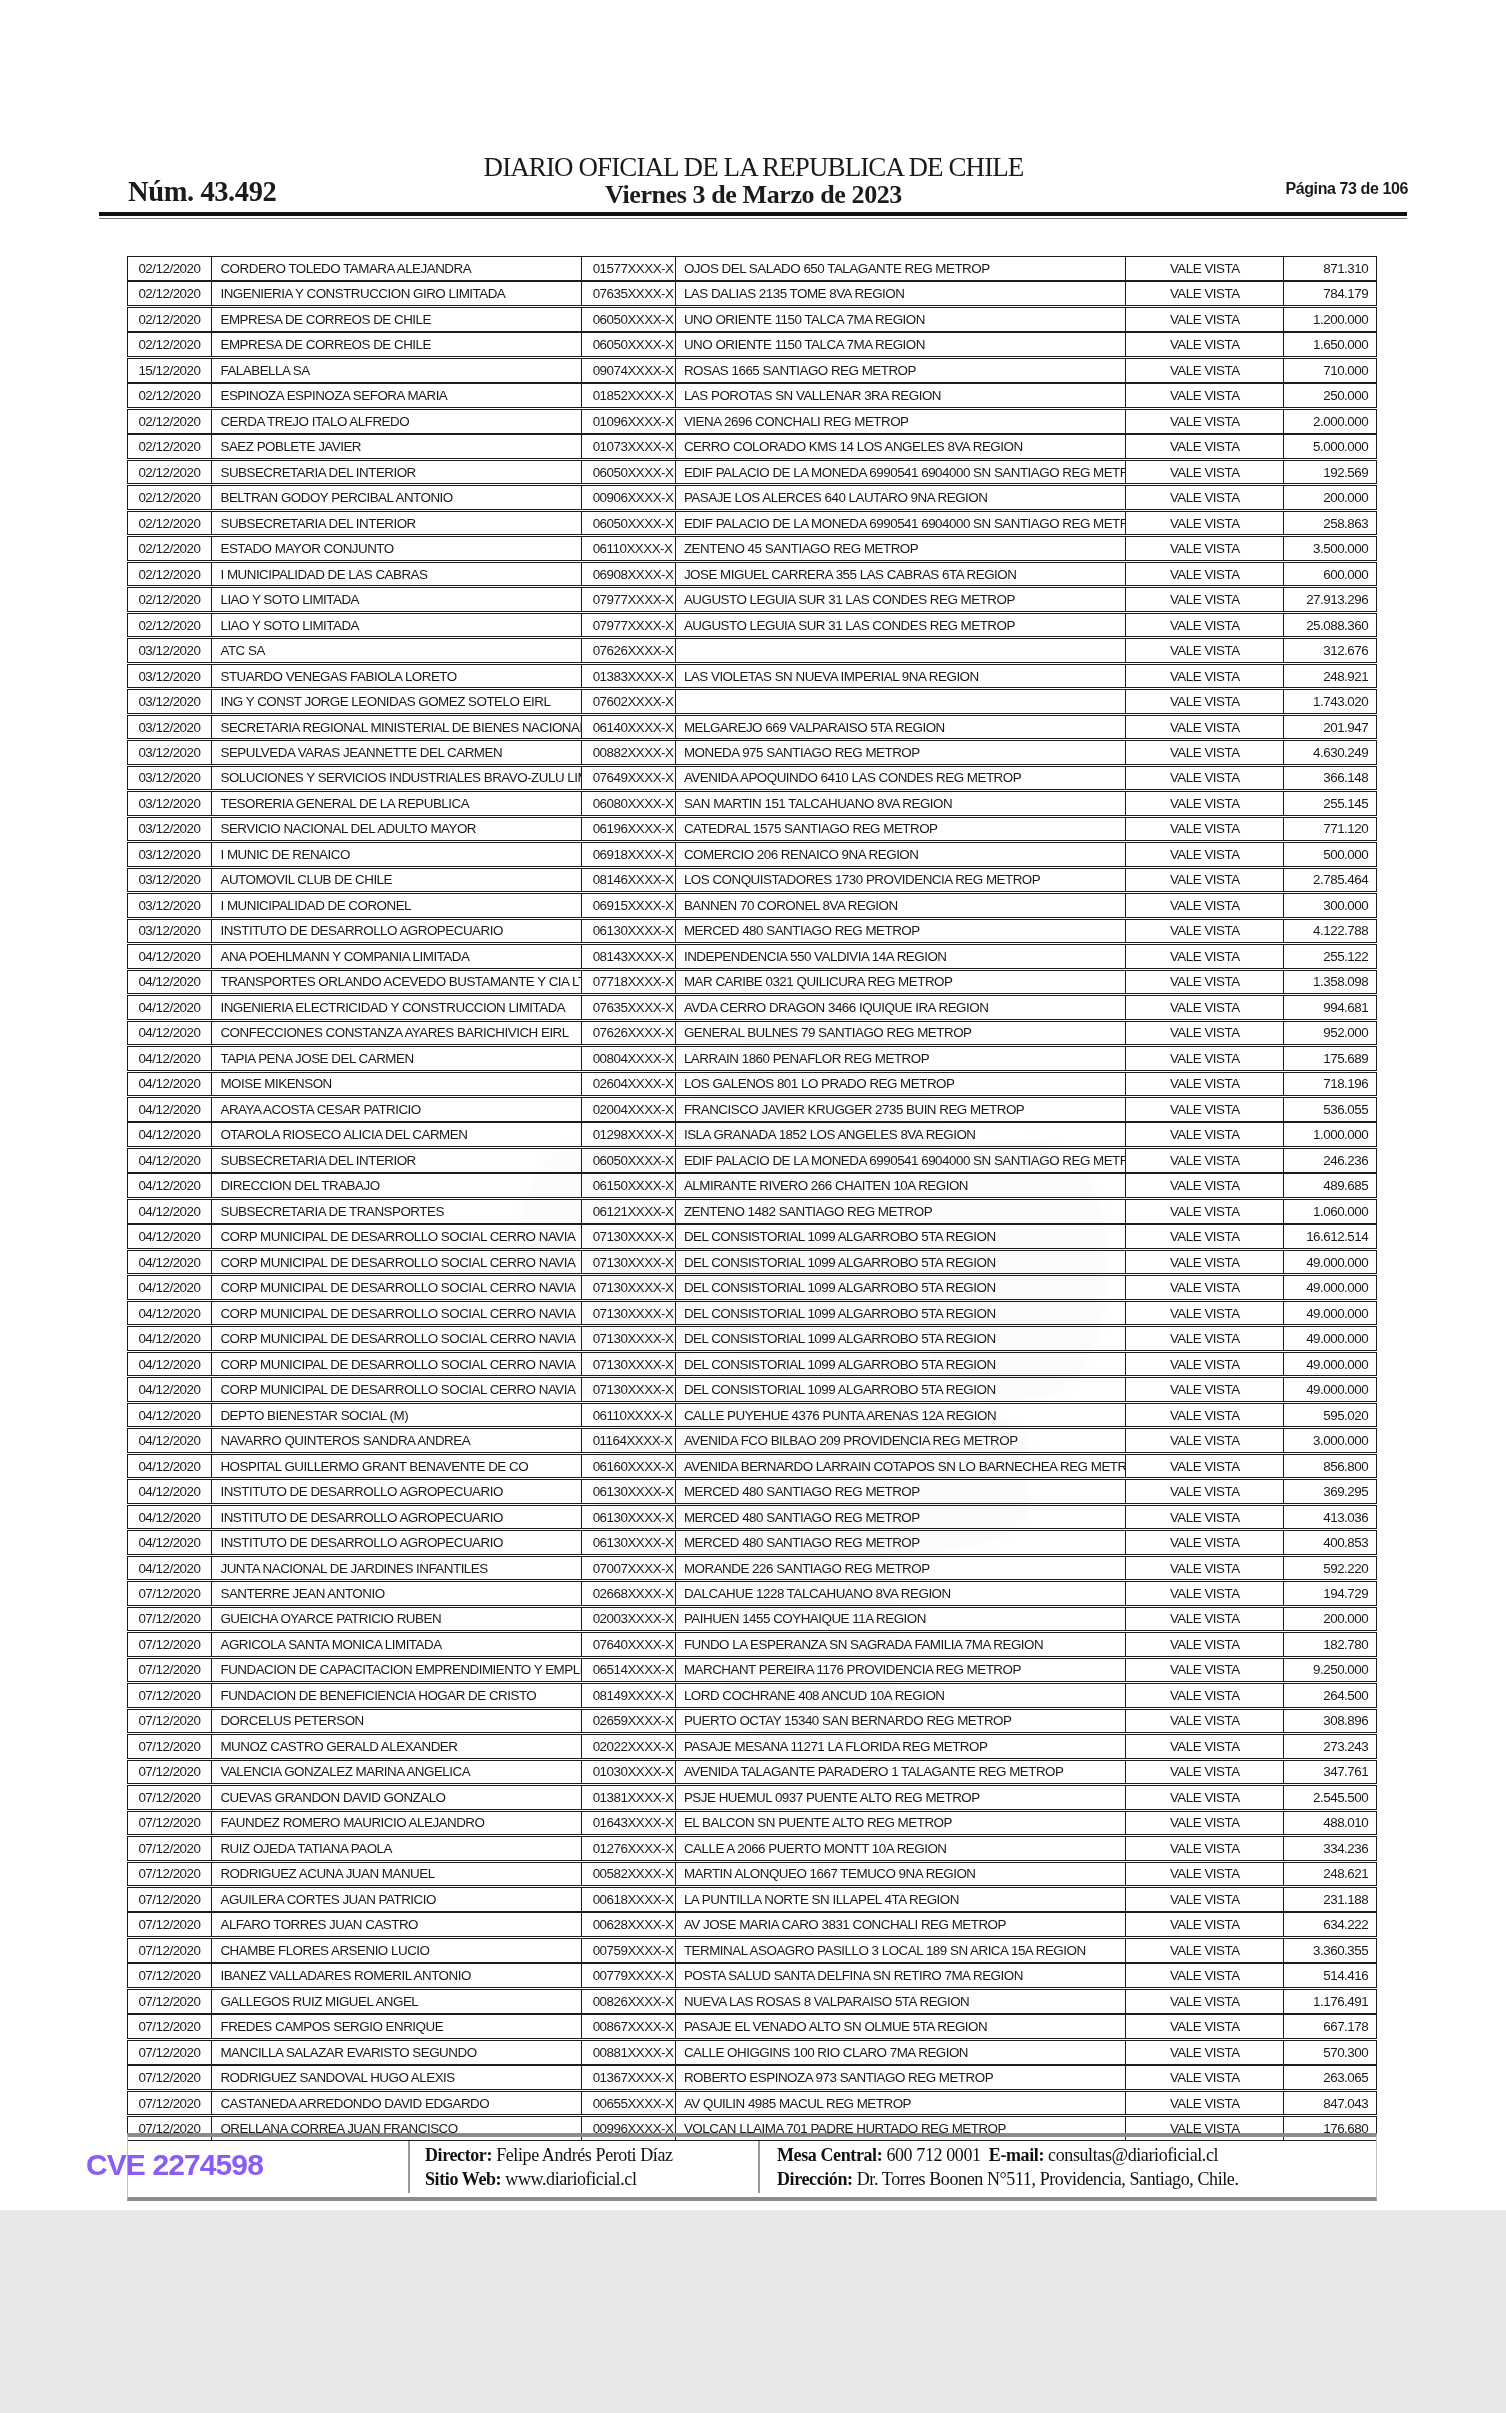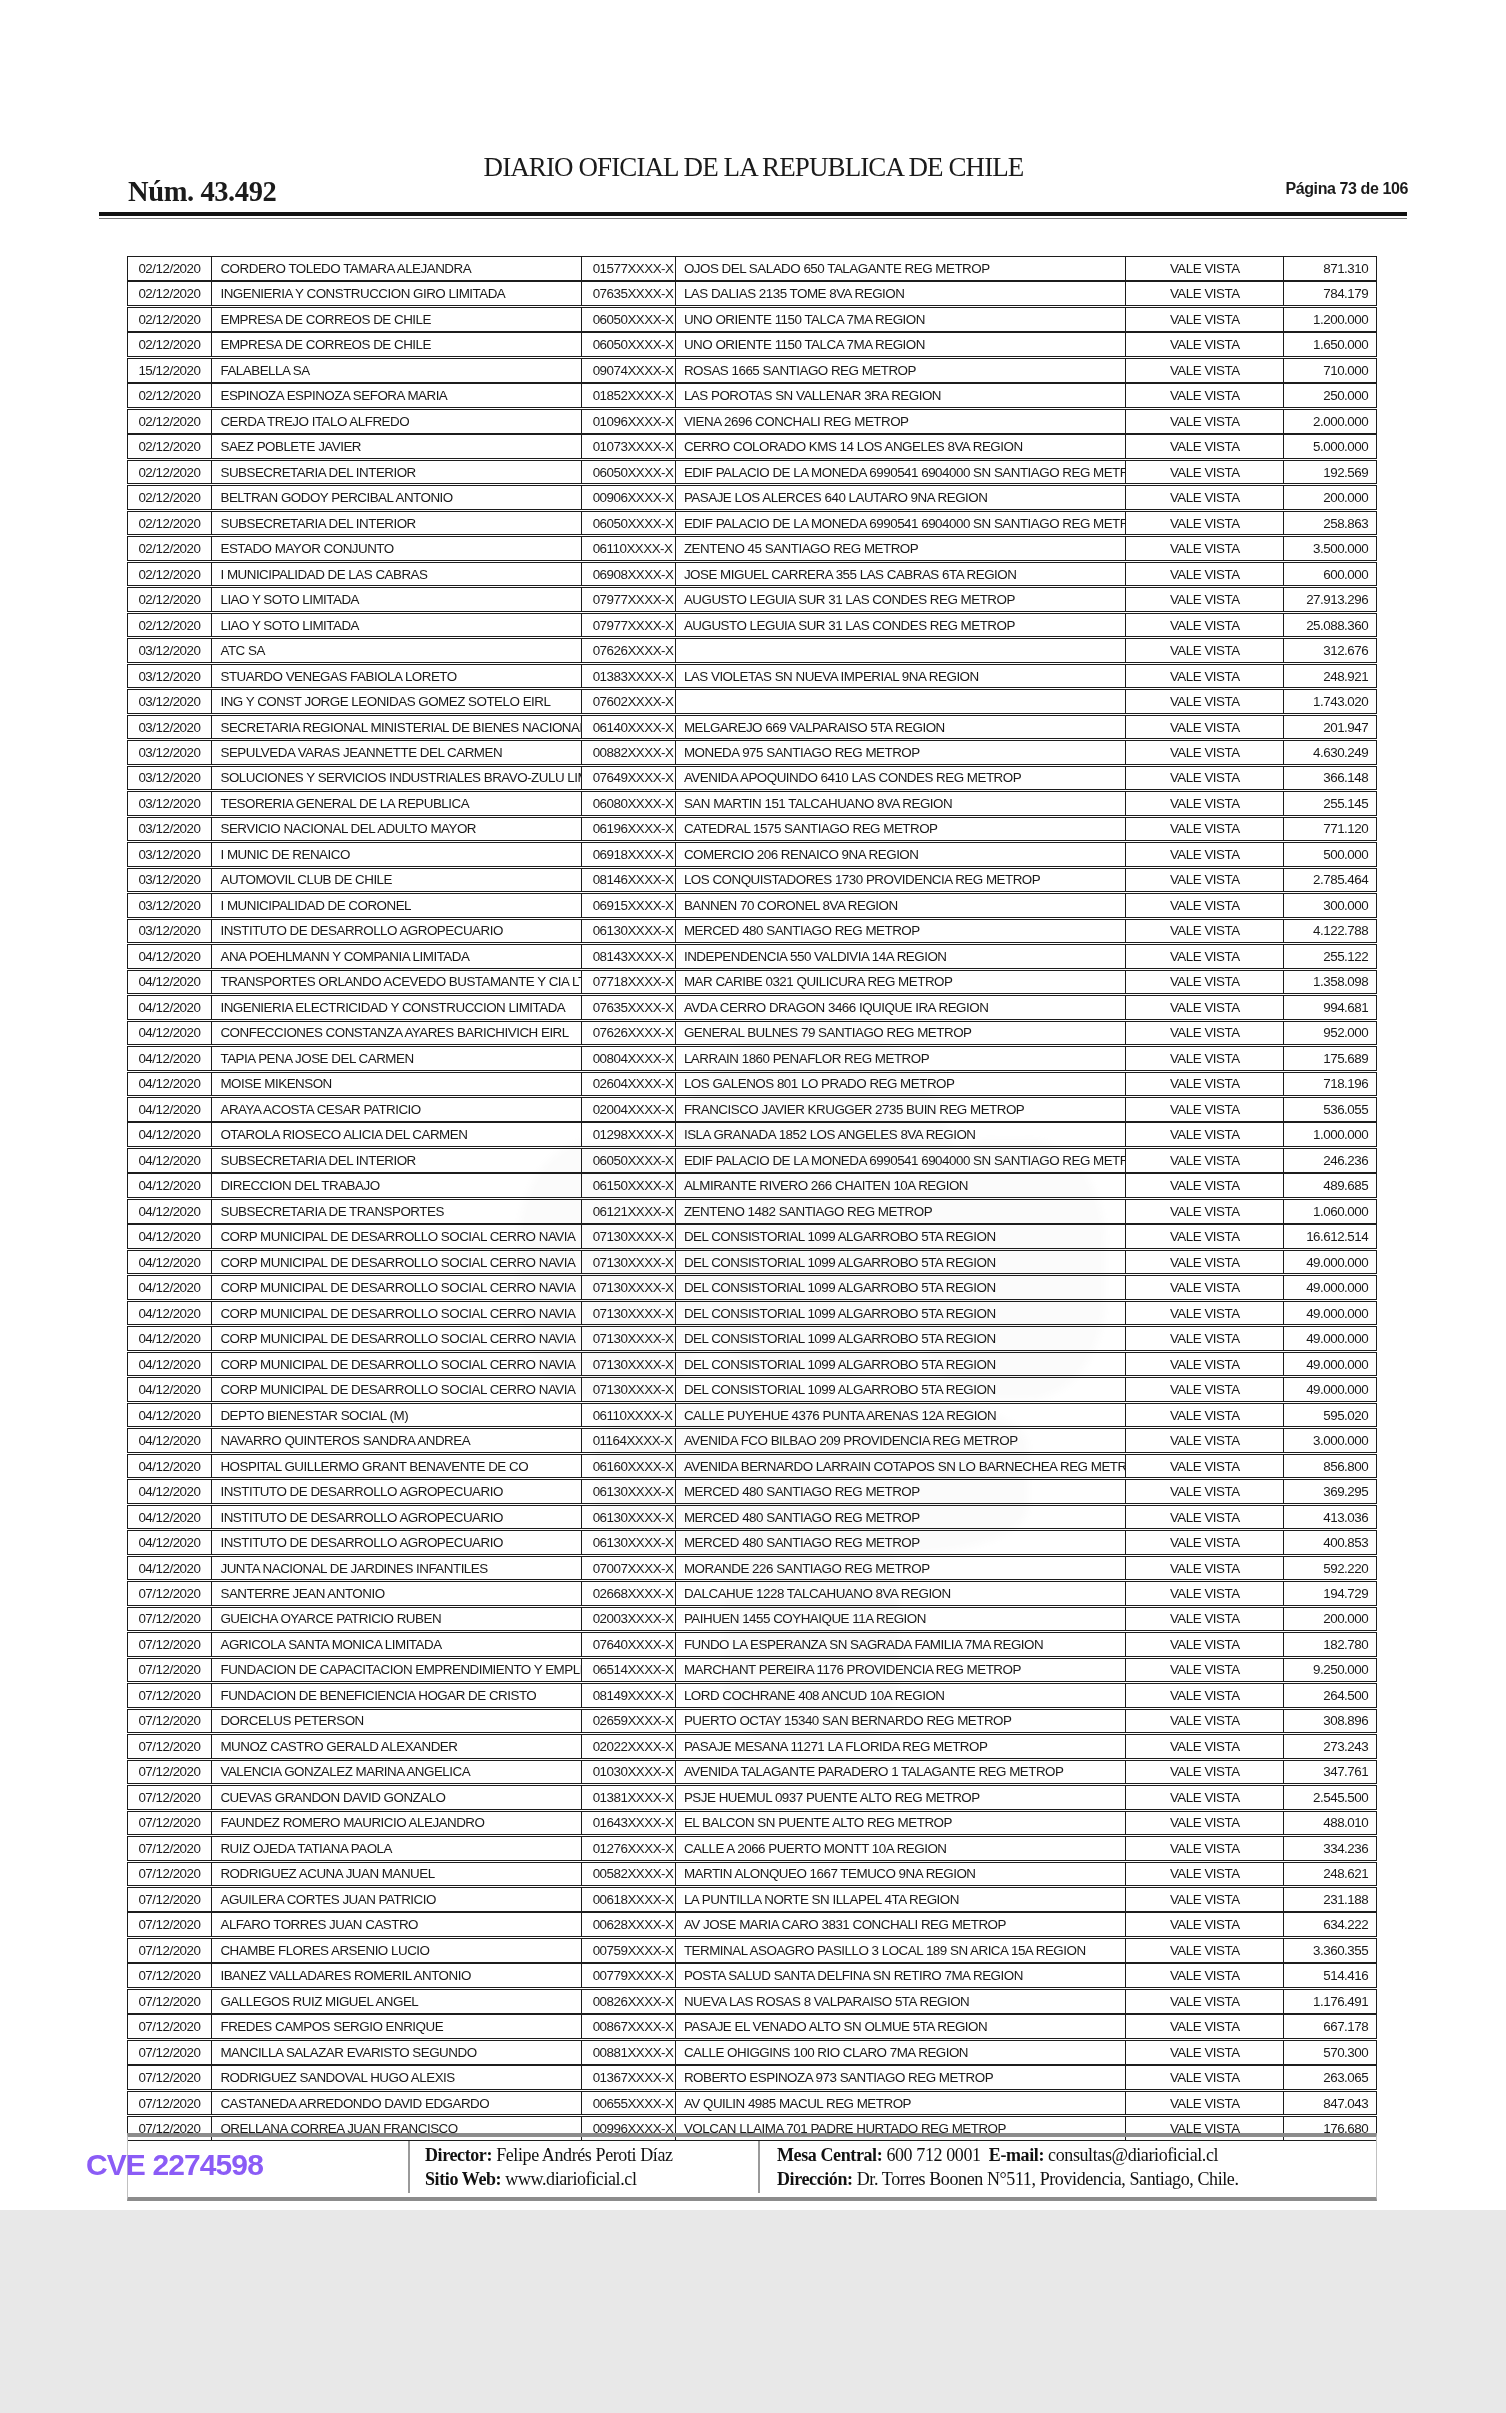--- a/index.html
+++ b/index.html
@@ -54,20 +54,21 @@
   .flag-blue{position:absolute;left:218px;top:2258px;width:88px;height:14.7px;}
   .flag-red{position:absolute;left:306px;top:2258px;width:97px;height:14.7px;}
 </style>
 </head>
 <body>
 
 <div class="page">
 
   <div class="hdr-num">Núm. 43.492</div>
   <div class="hdr-title">DIARIO OFICIAL DE LA REPUBLICA DE CHILE</div>
+  <div class="hdr-date">Viernes 3 de Marzo de 2023</div>
   <div class="hdr-page">Página 73 de 106</div>
   <div class="hdr-rule"></div>
   <div class="hdr-rule2"></div>
 
   <div class="watermark">
     <div class="wm-shape" style="left:199px;top:104px;width:294px;height:363px;"></div>
     <div class="wm-shape" style="left:52px;top:225px;width:190px;height:259px;border-radius:40%;"></div>
     <div class="wm-shape" style="left:449px;top:225px;width:190px;height:259px;border-radius:40%;"></div>
     <div class="wm-shape" style="left:130px;top:484px;width:432px;height:155px;border-radius:30%;"></div>
     <div class="wm-shape" style="left:259px;top:604px;width:173px;height:225px;border-radius:30%;"></div>

